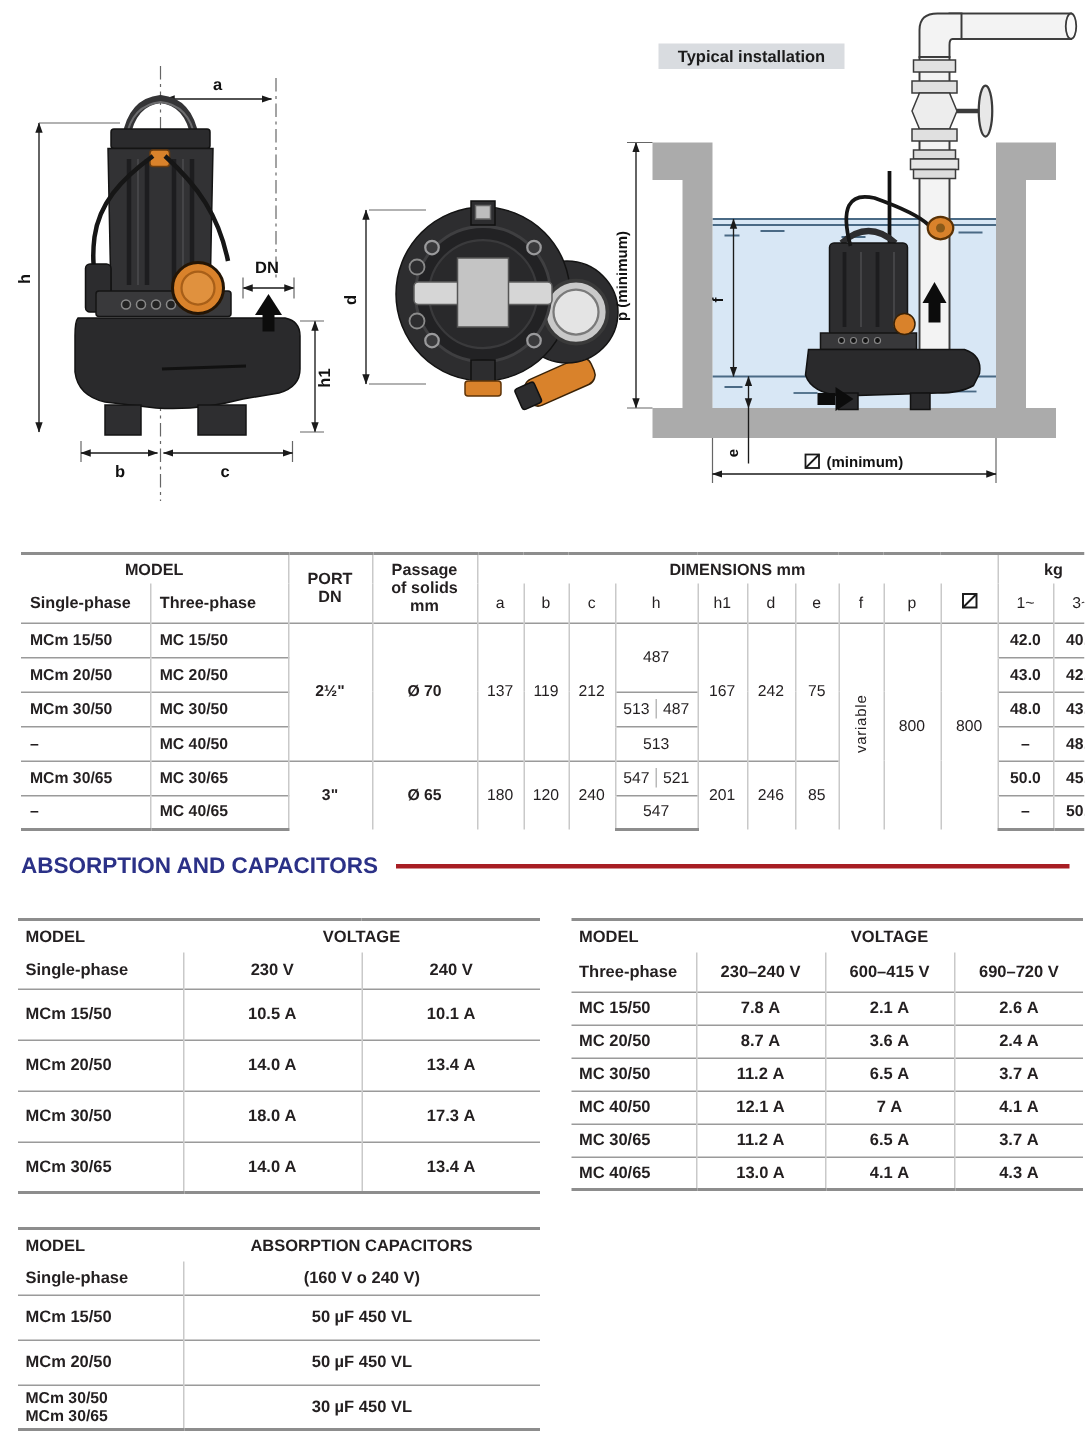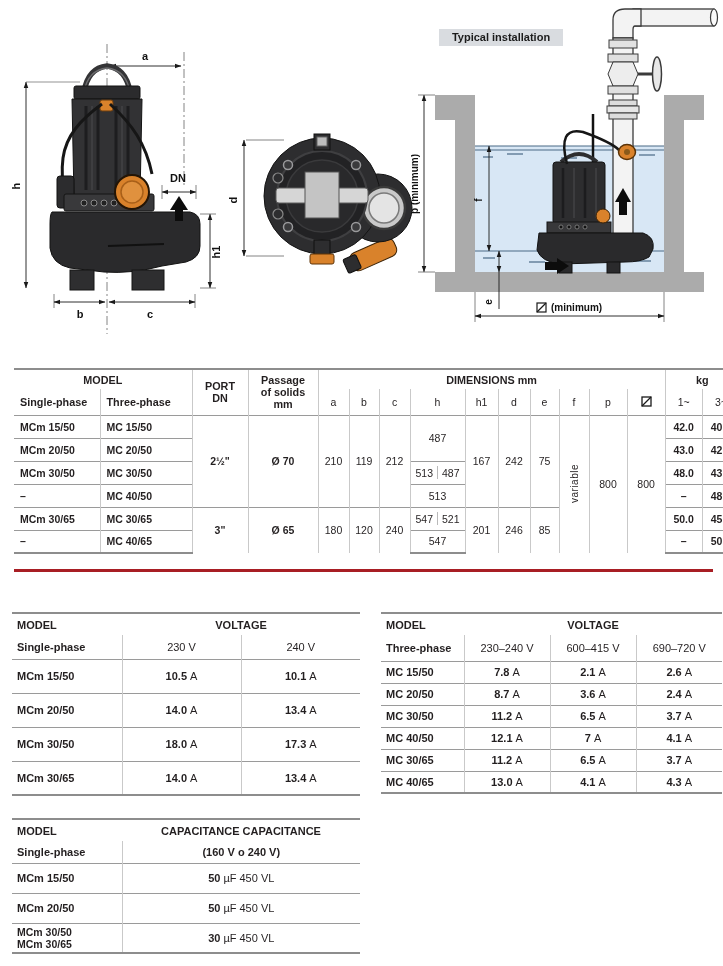--- a/index.html
+++ b/index.html
@@ -34,21 +34,21 @@
 
   
   .sec-title { position:absolute; left:14px; top:569px; width:699px;
                display:flex; align-items:center; gap:12px; }
   .sec-title h2 { margin:0; font-size:15px; font-weight:bold; color:#2b3187; white-space:nowrap; }
   .sec-title .rule { flex:1; height:3px; background:#a81e24; }
 
   
   .stable { position:absolute; border-collapse:collapse; table-layout:fixed; font-size:11px; }
   .stable th,.stable td { border-top:1.5px solid #9a9a9a; border-left:1px solid #c9c9c9;
-          padding:0 4px; text-align:center; vertical-align:middle; font-weight:normal; }
+          padding:0 4px; text-align:center; vertical-align:middle; font-weight:bold; }
   .stable th:first-child,.stable td:first-child { border-left:none; text-align:left; padding-left:5px; }
   .stable tr.hA > * { border-top:2px solid #8d8d8d; }
   .stable tr:last-child > * { border-bottom:2px solid #8d8d8d; }
   .stable .b { font-weight:bold; }
   .stable tr.hA th { border-left:none; }
   .stable tr.hA { height:22px; } 
   #single-phase-table tr.hB { height:24px; } #single-phase-table tr.body { height:34px; }
   #three-phase-table  tr.hB { height:26px; } #three-phase-table  tr.body { height:22px; }
   #capacitors-table   tr.hB { height:22px; } #capacitors-table   tr.body { height:30px; }
   #capacitors-table tr.hA > *, #capacitors-table tr.hB > * { text-align:left; }
@@ -322,21 +322,21 @@
         </svg>
       </th>
       <th>1~</th>
       <th>3~</th>
     </tr>
     <tr class="body">
       <td class="model-cell">MCm 15/50</td>
       <td class="model-cell">MC 15/50</td>
       <td rowspan="4" class="bold">2½"</td>
       <td rowspan="4" class="bold">Ø 70</td>
-      <td rowspan="4">210</td>
+      <td rowspan="4">137</td>
       <td rowspan="4">119</td>
       <td rowspan="4">212</td>
       <td rowspan="2">487</td>
       <td rowspan="4">167</td>
       <td rowspan="4">242</td>
       <td rowspan="4">75</td>
       <td rowspan="6"><span class="rot">variable</span></td>
       <td rowspan="6">800</td>
       <td rowspan="6">800</td>
       <td class="bold">42.0</td>
@@ -393,20 +393,21 @@
       <td class="model-cell">–</td>
       <td class="model-cell">MC 40/65</td>
       <td>547</td>
       <td class="bold">–</td>
       <td class="bold">50.0</td>
     </tr>
   </tbody>
     </table>
 
   <div class="sec-title">
+    <h2>ABSORPTION AND CAPACITORS</h2>
     <div class="rule"></div>
   </div>
 
   <table id="single-phase-table" class="stable">
     <colgroup>
         <col style="width:110px">
         <col style="width:119px">
         <col style="width:119px">
       </colgroup>
     <tbody>
@@ -500,21 +501,21 @@
     </table>
 
   <table id="capacitors-table" class="stable">
     <colgroup>
         <col style="width:110px">
         <col style="width:238px">
       </colgroup>
     <tbody>
         <tr class="hA">
       <th class="b">MODEL</th>
-      <th class="b">CAPACITANCE CAPACITANCE</th>
+      <th class="b">ABSORPTION CAPACITORS</th>
     </tr>
     <tr class="hB">
       <th class="b">Single-phase</th>
       <th class="b">(160 V o 240 V)</th>
     </tr>
     <tr class="body">
       <td class="b">MCm 15/50</td>
       <td><b>50</b><span class="unit">µF 450 VL</span></td>
     </tr>
     <tr class="body">

